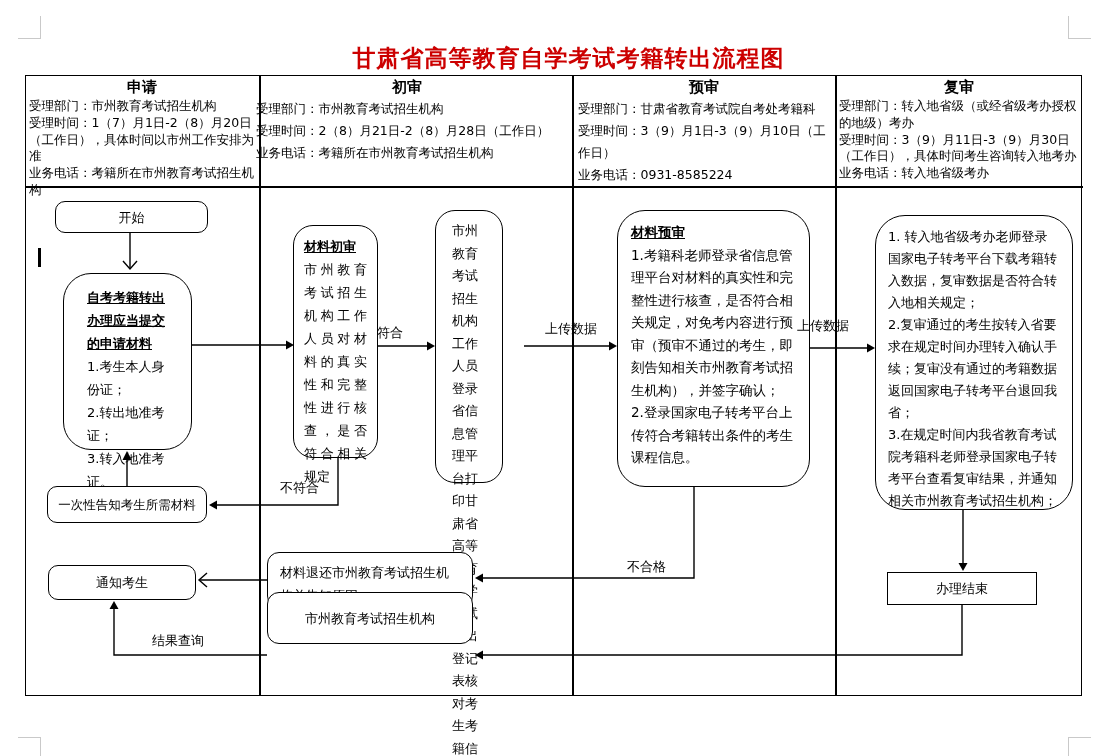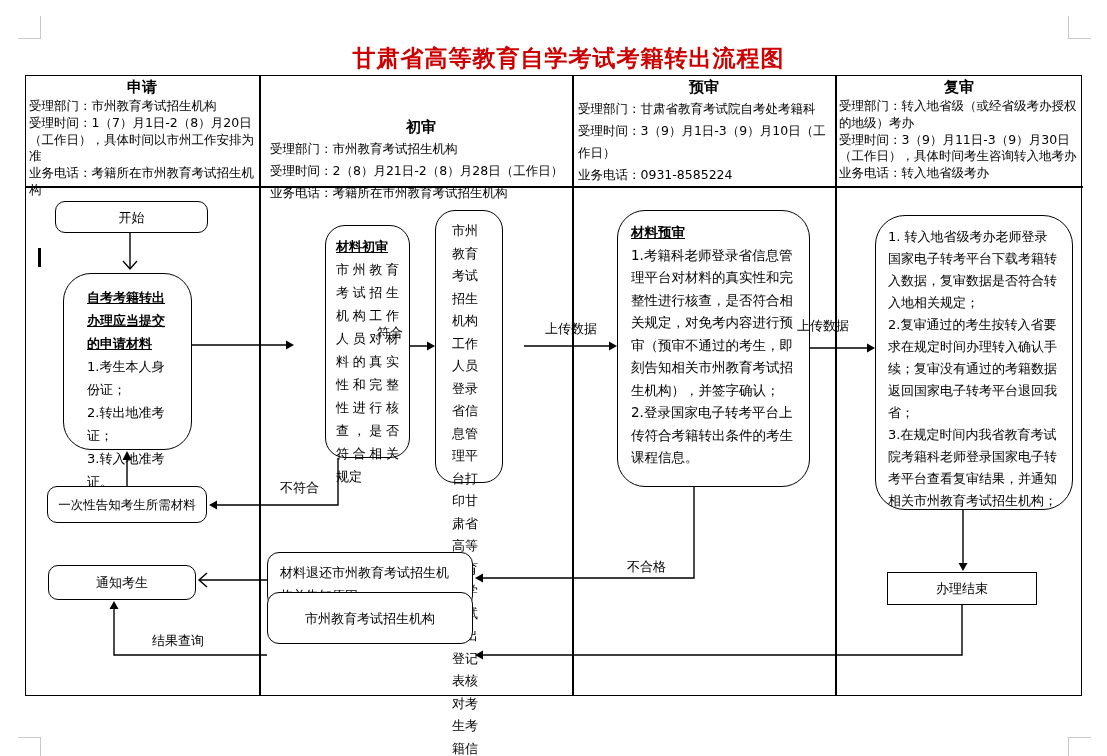--- a/index.html
+++ b/index.html
@@ -15,21 +15,21 @@
              font-size:23px;font-weight:bold;letter-spacing:1px;}
   
   .grid-outer{position:absolute;left:25px;top:75px;width:1055px;height:619px;border:1.5px solid #000;}
   .grid-hline{position:absolute;left:25px;top:186px;width:1058px;height:1.5px;background:#000;}
   .grid-vline{position:absolute;top:75px;width:1.5px;height:620px;background:#000;}
   .v1{left:259px}.v2{left:572px}.v3{left:835px}
   
   .hcell{position:absolute;top:78px;height:108px;font-size:12.5px;}
   .hcell .htitle{font-weight:bold;font-size:15px;text-align:center;line-height:19px;margin-bottom:1px;}
   .hc1{left:29px;width:226px;line-height:16.8px;}
-  .hc2{left:270px;width:302px;line-height:22px;margin-top:40px;}
+  .hc2{left:256px;width:302px;line-height:22px;}
   .hc3{left:578px;width:252px;line-height:22px;}
   .hc4{left:839px;width:240px;line-height:16.8px;}
   
   .node{position:absolute;border:1.5px solid #000;border-radius:10px;background:#fff;
         font-size:13px;line-height:23px;box-sizing:border-box;}
   .center{display:flex;align-items:center;justify-content:center;text-align:center;}
   .node .ntitle{font-weight:bold;display:block;text-decoration:underline;}
   .node .nbody{white-space:pre-line;}
   .lbl{position:absolute;font-size:13px;white-space:nowrap;}
   .svglayer{position:absolute;left:0;top:0;width:1107px;height:756px;}
@@ -145,21 +145,21 @@
   </div>
 
   <div class="node center" style="left:47px;top:486px;width:160px;height:37px;font-size:12.5px;">
     <span>一次性告知考生所需材料</span>
   </div>
 
   <div class="node center" style="left:48px;top:565px;width:148px;height:35px;text-align:right;">
     <span>通知考生</span>
   </div>
 
-  <div class="node" style="left:293px;top:225px;width:85px;height:233px;border-radius:20px;padding:9px 10px;text-align:justify;margin-left:32px;">
+  <div class="node" style="left:293px;top:225px;width:85px;height:233px;border-radius:20px;padding:9px 10px;text-align:justify;">
     <span class="ntitle">材料初审</span>
     <span class="nbody">市州教育考试招生机构工作人员对材料的真实性和完整性进行核查，是否符合相关规定</span>
   </div>
 
   <div class="node" style="left:435px;top:210px;width:68px;height:273px;border-radius:20px;padding:9px 16px;line-height:22.5px;">
     <span class="nbody">市州教育考试招生机构工作人员登录省信息管理平台打印甘肃省高等教育自学考试转出登记表核对考生考籍信息，无误后考生签字确认</span>
   </div>
 
   <div class="node" style="left:617px;top:210px;width:193px;height:277px;border-radius:28px;padding:10px 13px;line-height:22.5px;font-size:13.5px;">
     <span class="ntitle">材料预审</span>

